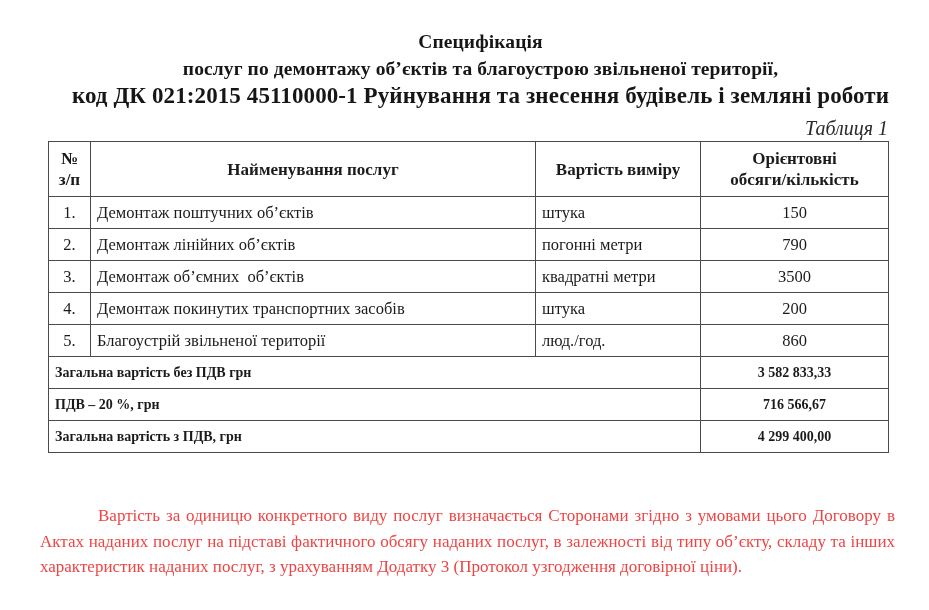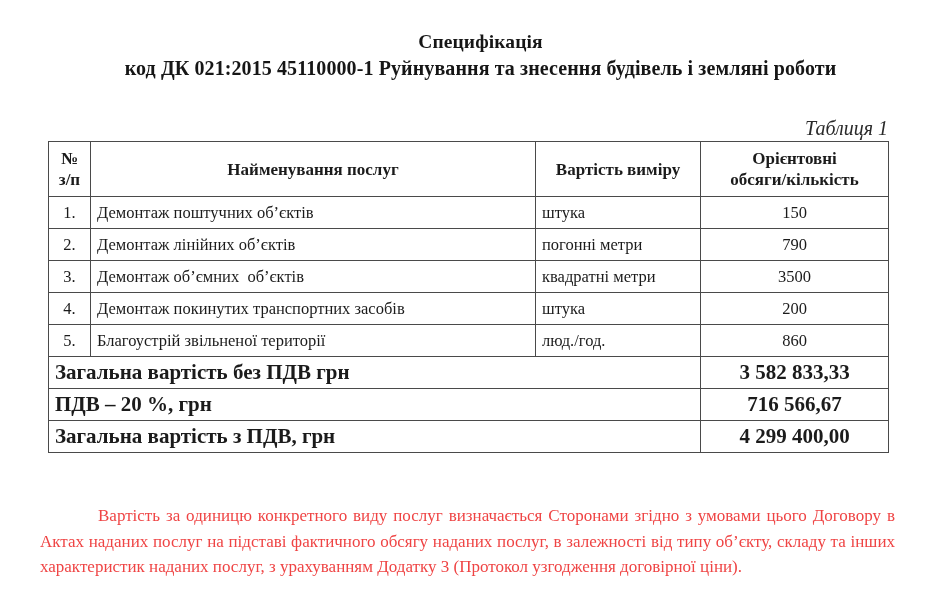--- a/index.html
+++ b/index.html
@@ -34,21 +34,21 @@
   .title-line {
     font-weight: bold;
     font-size: 19.5px;
     line-height: 27px;
     letter-spacing: 0.1px;
     color: #161616;
     margin-left: 32px;
   }
   .title-line.l1 { font-size: 19.5px; }
   .title-line.l2 { font-size: 19.5px; }
-  .title-line.l3 { font-size: 20px; }
+  .title-line.l3 { font-size: 23px; }
 
   
   .table-caption {
     position: absolute;
     left: 48px;
     top: 117px;
     width: 840px;
     text-align: right;
     font-style: italic;
     font-size: 20px;
@@ -105,21 +105,21 @@
     height: 31px;
   }
   td.cell-num  { text-align: center; font-size: 16.5px; }
   td.cell-name { text-align: left;  padding-left: 10px; white-space: pre; }
   td.cell-unit { text-align: left; }
   td.cell-qty  { text-align: center; }
 
   tr.summary td {
     height: 33px;
     font-weight: bold;
-    font-size: 21px;
+    font-size: 14px;
   }
   td.sum-label {
     text-align: left;
     padding-left: 8px;
   }
   td.sum-value {
     text-align: center;
   }
 
   
@@ -136,20 +136,21 @@
     color: #ef4444;
   }
 </style>
 </head>
 <body>
 
 <div class="page">
 
   <div class="title-block">
     <div class="title-line l1">Специфікація</div>
+    <div class="title-line l2">послуг по демонтажу об’єктів та благоустрою звільненої території,</div>
     <div class="title-line l3">код ДК 021:2015 45110000-1 Руйнування та знесення будівель і земляні роботи</div>
   </div>
 
   <div class="table-caption">Таблиця 1</div>
 
   <div class="table-wrap">
     <table class="spec">
       <colgroup>
         <col class="c-num">
           <col class="c-name">

